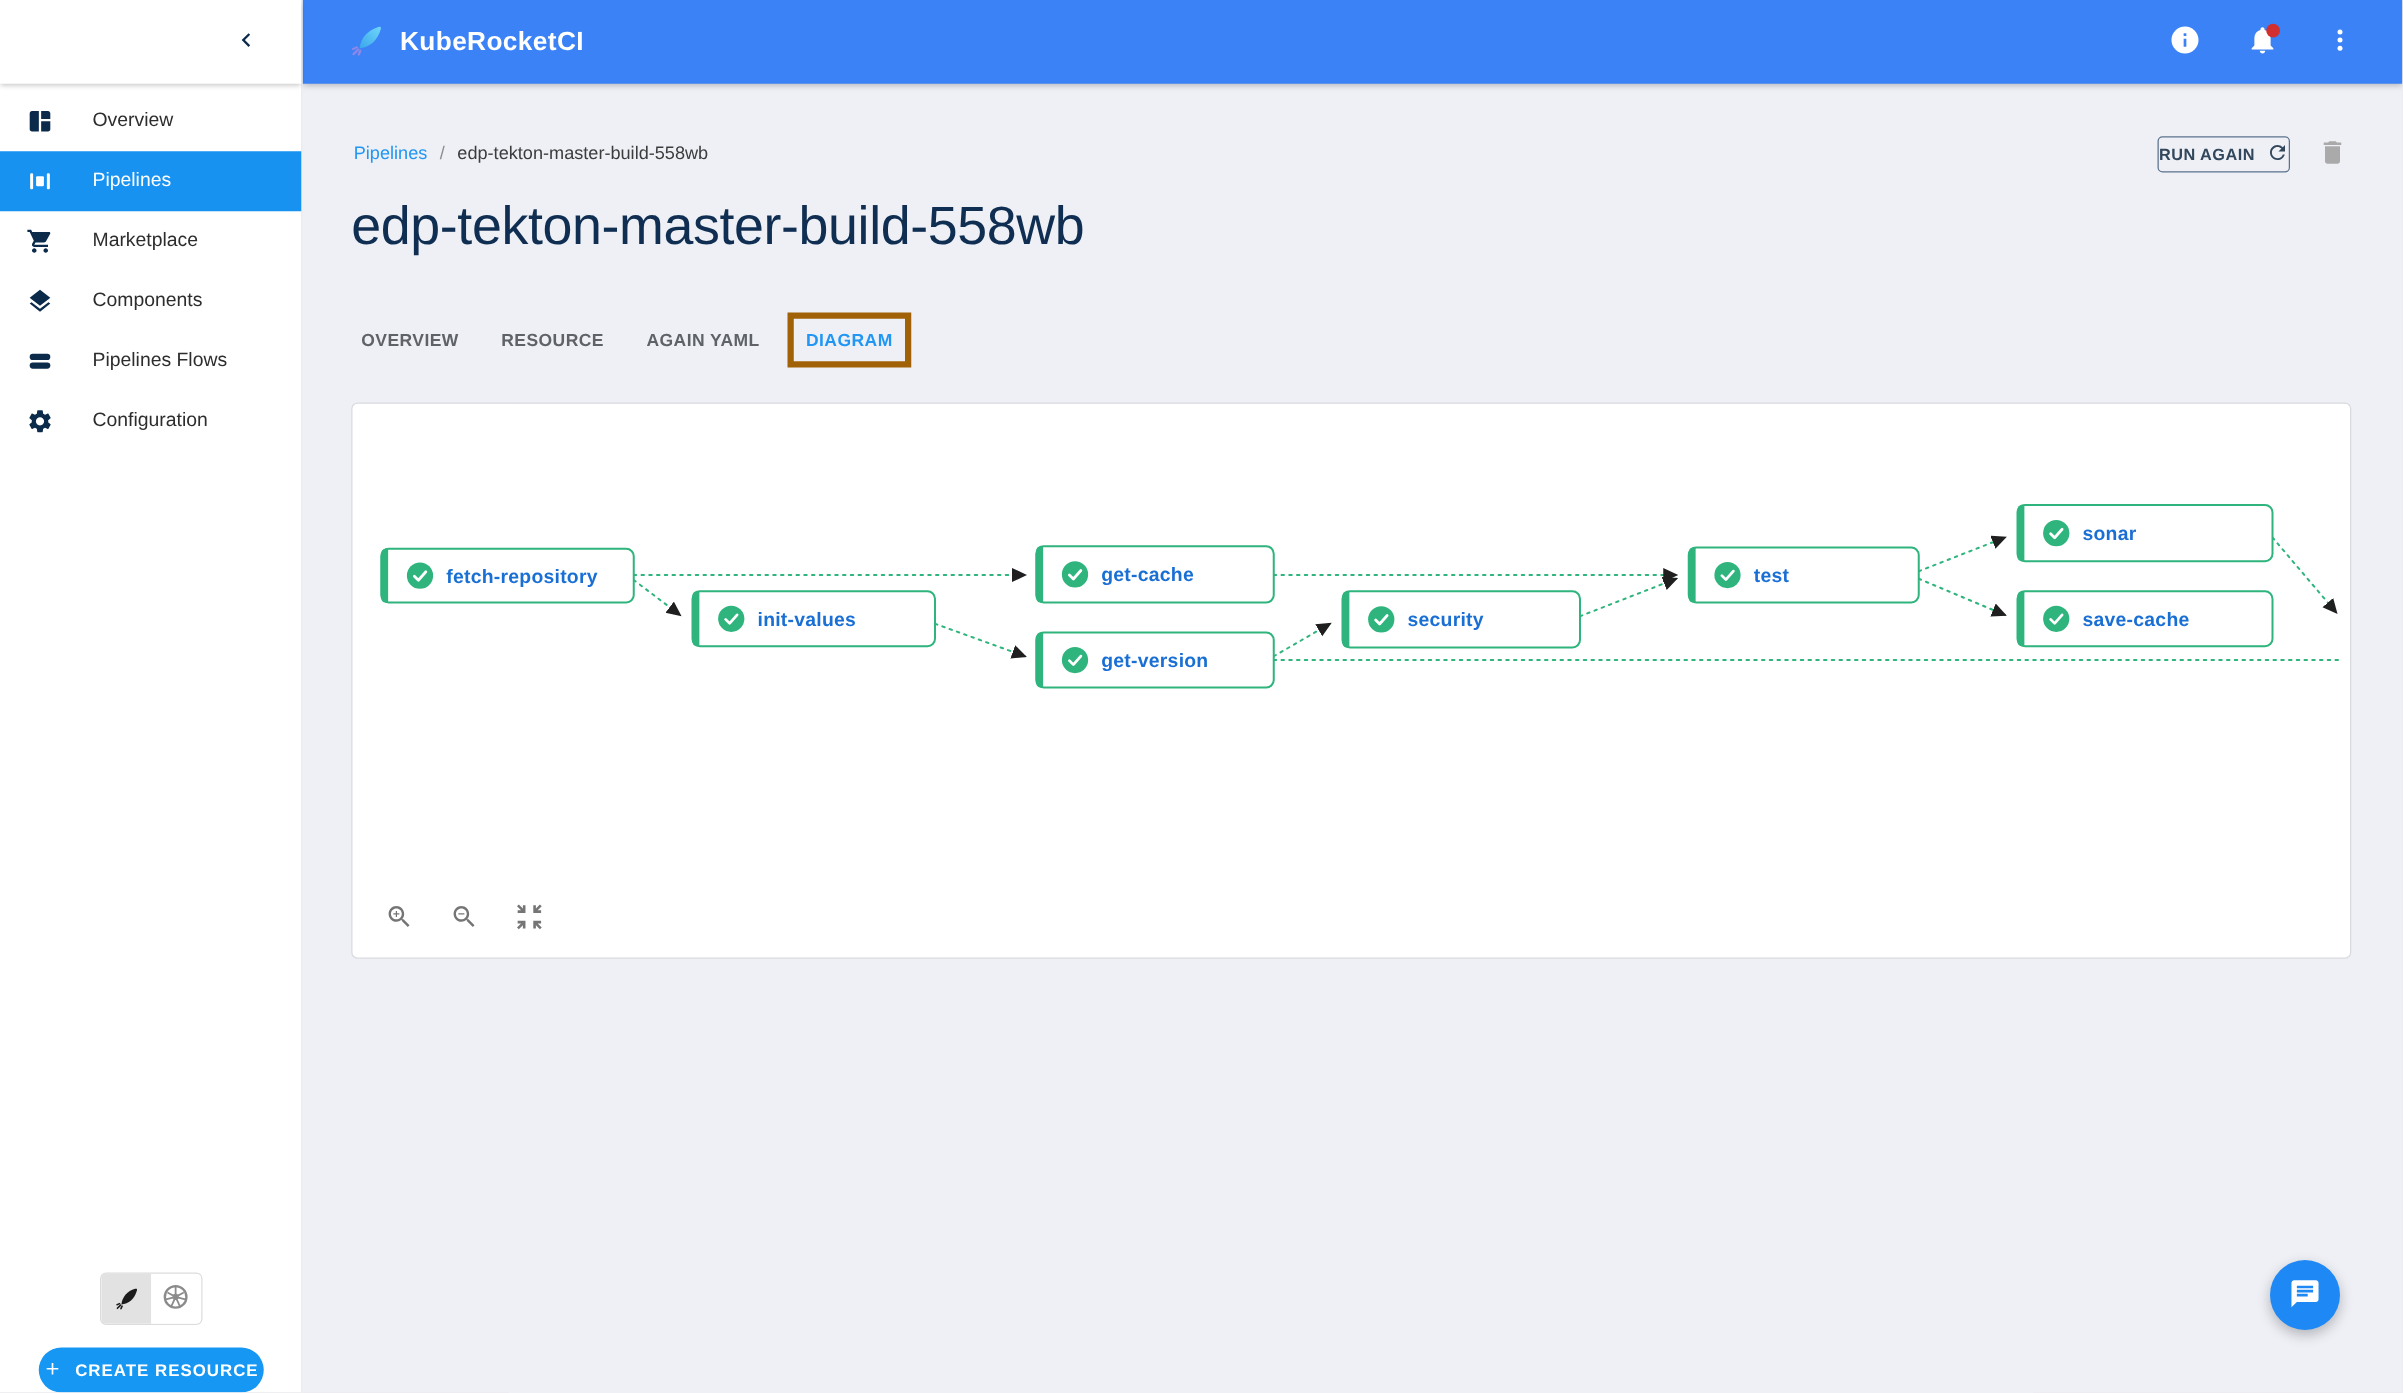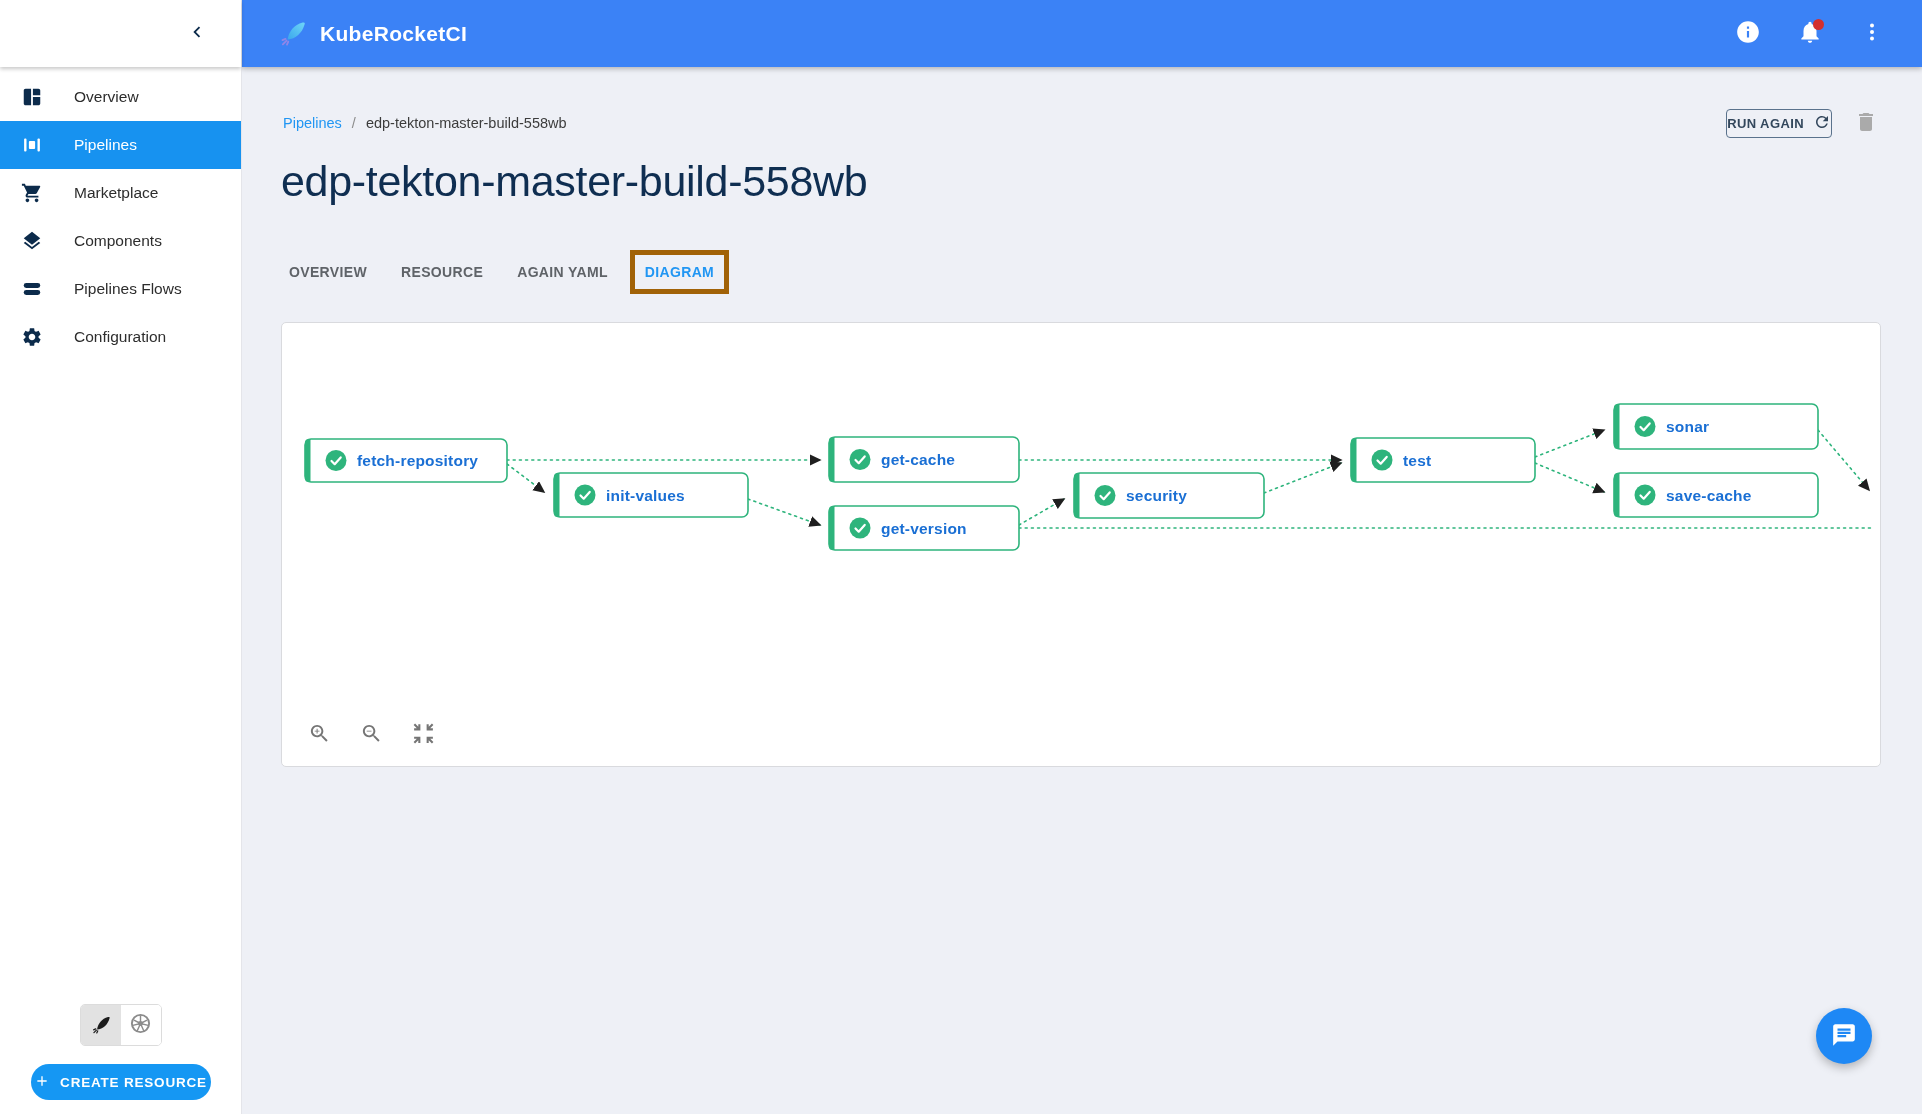--- a/index.html
+++ b/index.html
@@ -23,21 +23,21 @@
                  padding-right:28px; background:#fff; box-shadow:0 2px 4px rgba(0,0,0,.22); position:relative; z-index:2; }
   .collapse-btn { border:none; background:transparent; cursor:pointer; width:32px; height:32px;
                   display:flex; align-items:center; justify-content:center; }
   .menu { margin-top:6px; }
   .menu-item { height:48px; display:flex; align-items:center; cursor:pointer; color:#2d2d2d; }
   .menu-item .mi-icon { width:24px; height:24px; margin-left:20px; display:flex; align-items:center; justify-content:center; }
   .menu-item .mi-label { margin-left:30px; font-size:15.5px; }
   .menu-item.selected { background:#1792f0; color:#fff; }
   .menu-item.selected svg path, .menu-item.selected svg rect { fill:#fff; }
   .menu-item svg path, .menu-item svg rect { fill:#0c2b4b; }
-  .sidebar-bottom { margin-top:auto; padding-bottom:14px; }
+  .sidebar-bottom { margin-top:auto; }
   .switcher { display:flex; width:82px; margin:0 auto 18px auto; border:1px solid #dcdcdc; border-radius:5px; overflow:hidden; }
   .switch-btn { width:40px; height:40px; border:none; background:#fff; display:flex; align-items:center; justify-content:center; cursor:pointer; }
   .switch-btn.active { background:#e2e2e2; }
   .create-btn { display:flex; align-items:center; justify-content:center; gap:10px; margin:0 auto;
                 width:180px; height:36px; border:none; border-radius:18px; background:#1597f3; color:#fff;
                 font-size:13.5px; font-weight:700; letter-spacing:.8px; cursor:pointer; font-family:inherit; }
 
   
   .main { position:absolute; left:242px; top:67px; width:1680px; height:1047px; background:#eef0f6; }
   .breadcrumb { position:absolute; left:41px; top:48px; font-size:14.5px; display:flex; gap:10px; align-items:center; }

